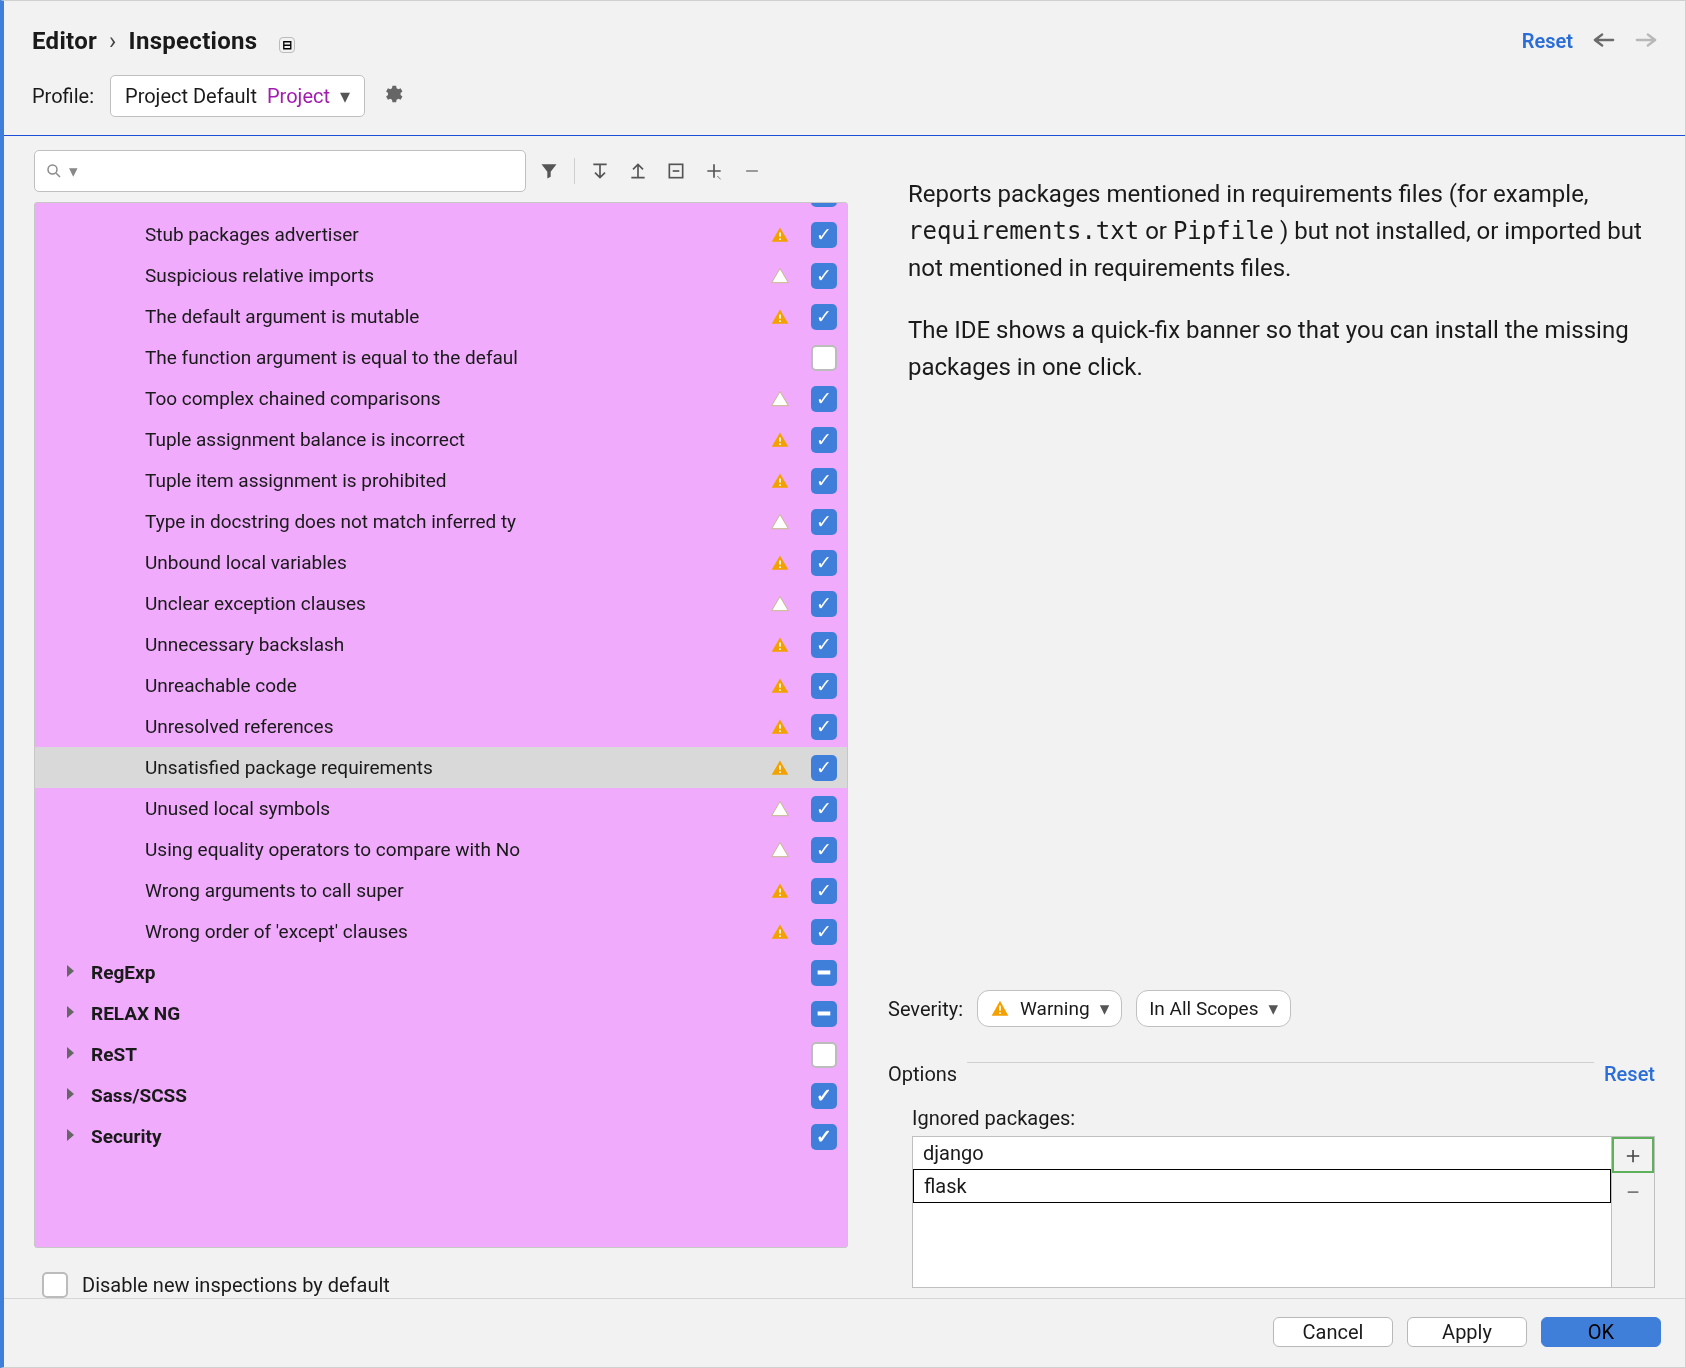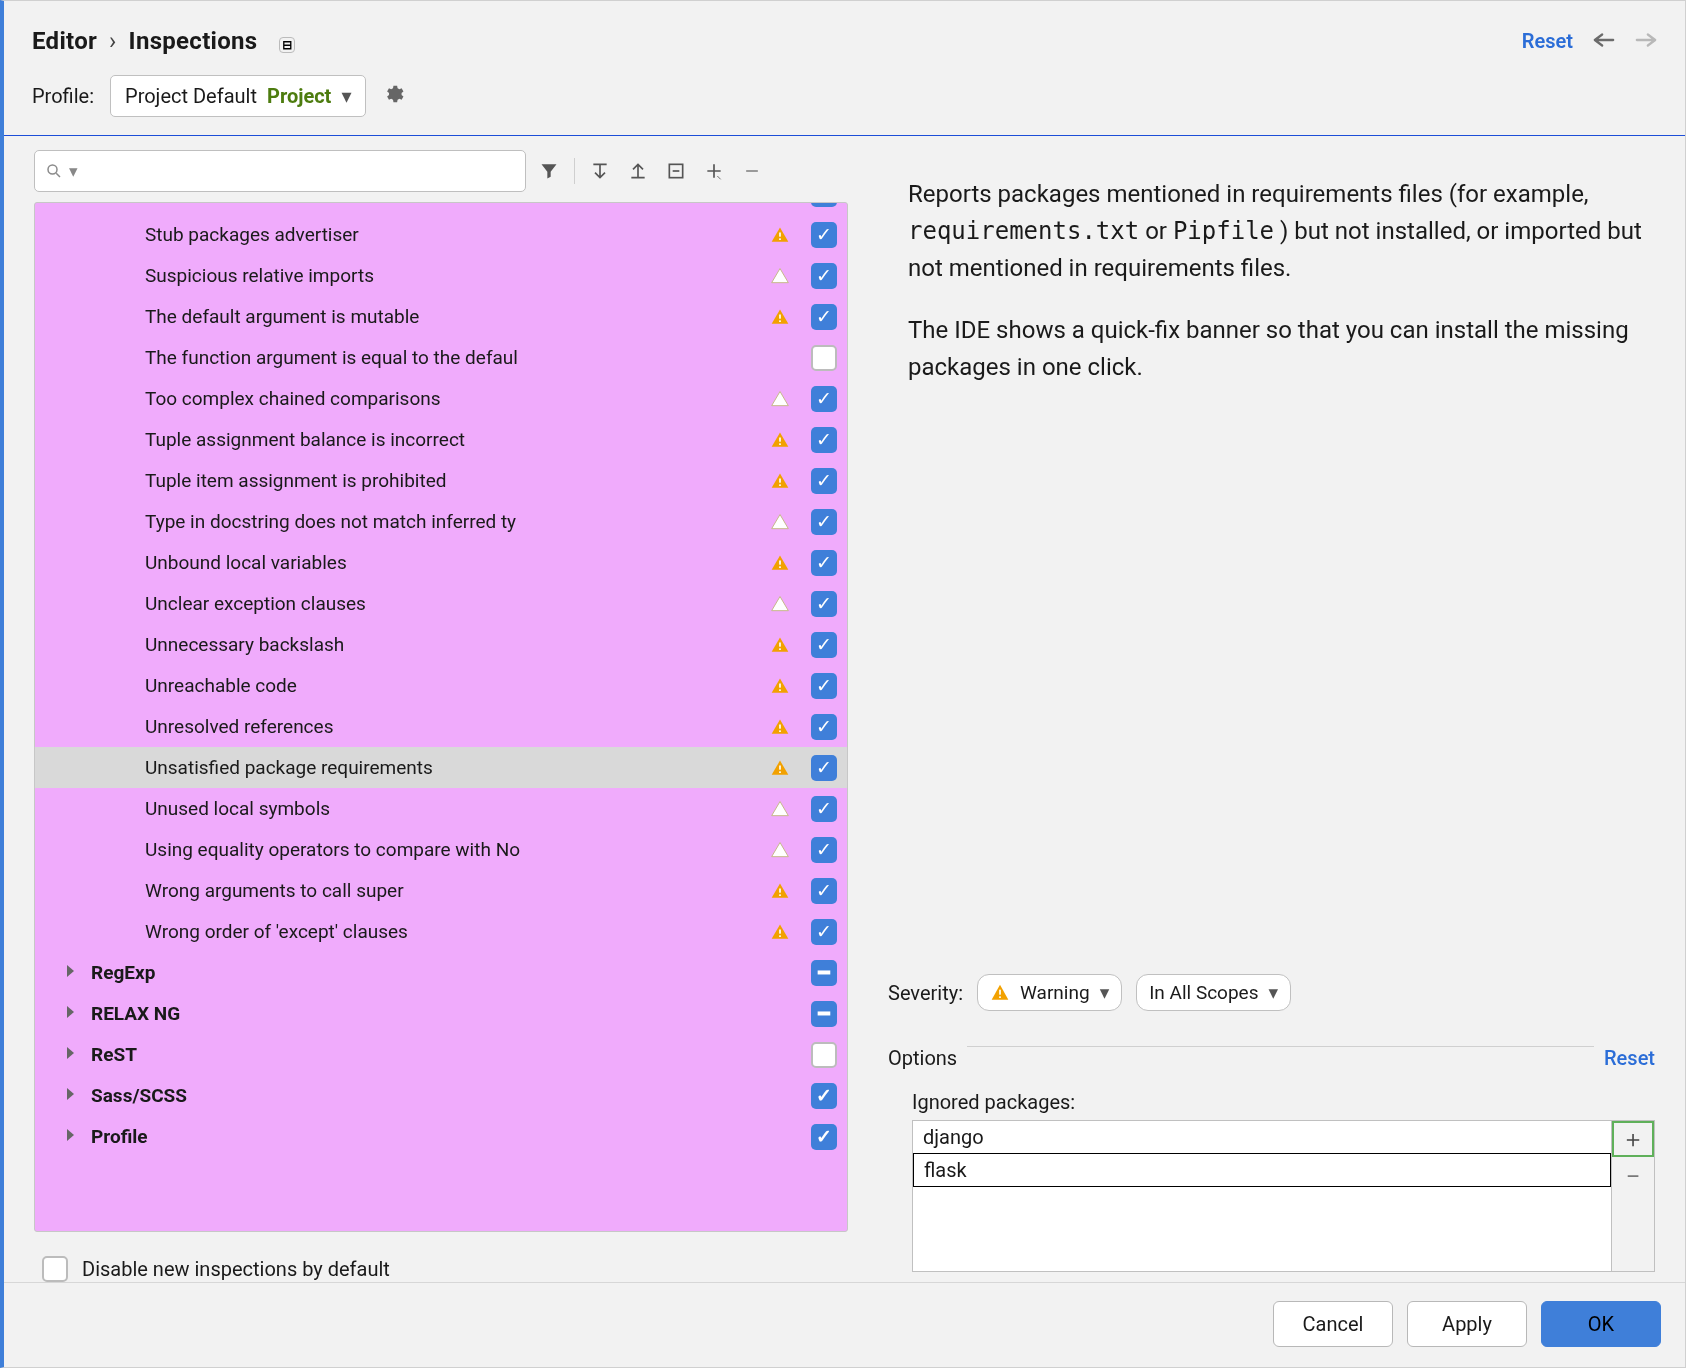--- a/index.html
+++ b/index.html
@@ -51,21 +51,21 @@
     display:flex; align-items:center; gap:16px;
     border-bottom: 1px solid #1d4ed8;
   }
   .profile-label { font-size:20px; }
   .profile-select {
     background:#fff; border:1px solid #c0c0c0; border-radius:5px;
     padding: 8px 14px;
     display:flex; align-items:center; gap:10px;
     font-size:20px;
   }
-  .profile-select .hint { color:#4d7c0f;font-weight:bold; }
+  .profile-select .hint { color:#a21caf; }
   .gear { color:#666; }
   
   .main {
     flex:1; display:flex; min-height:0;
   }
   .left {
     width: 844px; display:flex; flex-direction:column; padding: 10px 0 0 30px;
   }
   .toolbar {
     display:flex; align-items:center; gap:8px; padding: 4px 0 6px 0;
@@ -150,21 +150,21 @@
     font-size:24px; color:#666; cursor:pointer;
   }
   .ignored-tools .btn.add { border:2px solid #5fb05a; color:#444; }
   
   .footer {
     border-top:1px solid #d7d7d7;
     padding:18px 24px 20px 24px;
     display:flex; justify-content:flex-end; gap:14px;
   }
   .btn-std {
-    min-width:120px; height:46px; border-radius:6px;
+    min-width:120px; height:30px; border-radius:6px;
     border:1px solid #b8b8b8; background:#fff;
     font-size:20px; display:flex; align-items:center; justify-content:center;
   }
   .btn-primary { background:#3f7fd9; border-color:#3f7fd9; color:#000000; }
   .caret-down::after{ content:"▾"; color:#555; }
   .expand-icon svg { width:12px; height:16px; }
   .collapse-glyph {
     width:16px;height:16px;display:inline-flex;align-items:center;justify-content:center;
     border:1px solid #bbb;border-radius:4px;color:#000;font-size:12px;
   }
@@ -528,21 +528,21 @@
                   <path d="M1 2 L8 8 L1 14 Z"></path>
                 </svg></span>
     <span class="label">Sass/SCSS</span>
     <span class="sev"></span>
     <span class="chk on">✓</span>
   </div>
             <div class="row cat">
     <span class="arrow expand-icon"><svg viewBox="0 0 10 16" fill="#666">
                   <path d="M1 2 L8 8 L1 14 Z"></path>
                 </svg></span>
-    <span class="label">Profile</span>
+    <span class="label">Security</span>
     <span class="sev"></span>
     <span class="chk on">✓</span>
   </div>
           </div>
       </div>
 
       <div class="disable-row">
         <span class="chk off"></span>
         <span>Disable new inspections by default</span>
       </div>

